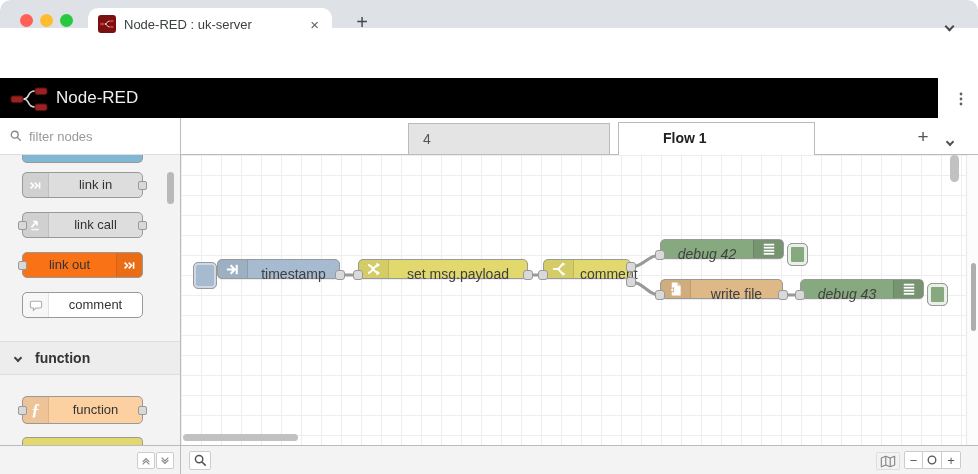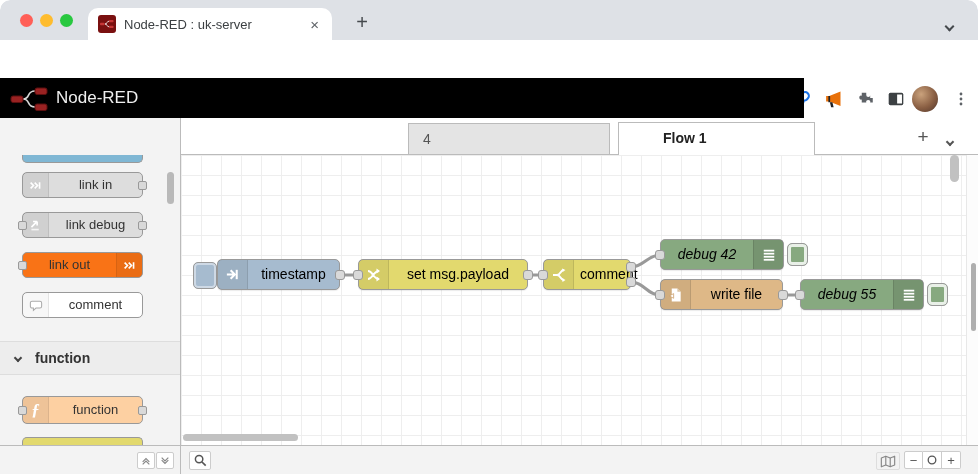--- a/index.html
+++ b/index.html
@@ -1,21 +1,21 @@
 <!DOCTYPE html>
 <html><head>
 <meta charset="utf-8">
 <style>
   * { margin:0; padding:0; box-sizing:border-box; }
   body { background:#fff; font-family:"Liberation Sans", sans-serif; }
   .window { position:relative; width:978px; height:474px; overflow:hidden;
             border-radius:10px 10px 0 0; background:#fff; }
 
   
-  .tabstrip { position:absolute; left:0; top:0; width:978px; height:40px;
+  .tabstrip { position:absolute; left:0; top:0; width:978px; height:28px;
               background:#dee1e6; border-radius:10px 10px 0 0; }
   .tl { position:absolute; top:14px; width:13px; height:13px; border-radius:50%; }
   .tl.red{ left:20px; background:#ff5f57; } .tl.yel{ left:40px; background:#febc2e; }
   .tl.grn{ left:60px; background:#28c840; }
   .chrome-tab { position:absolute; left:88px; top:8px; width:244px; height:32px;
                 background:#fff; border-radius:10px 10px 0 0; display:flex;
                 align-items:center; padding:0 10px; }
   .favicon { width:18px; height:18px; border-radius:3px; background:#7a1010;
              display:flex; align-items:center; justify-content:center; flex:none; }
   .tab-title { flex:1; margin-left:8px; font-size:13px; color:#3c4043; white-space:nowrap;
@@ -36,21 +36,21 @@
   .sec-label { font-size:13px; color:#5f6368; margin-left:6px; }
   .url-div { width:1px; height:16px; background:#d0d3d6; margin:0 10px; }
   .url-host { font-size:13px; color:#202124; }
   .url-path { font-size:13px; color:#5f6368; }
   .ticon { position:absolute; top:46px; width:26px; height:26px; display:flex;
            align-items:center; justify-content:center; }
   .avatar { position:absolute; left:912px; top:46px; width:26px; height:26px; border-radius:50%;
             background:radial-gradient(circle at 35% 32%, #caa27c 0%, #8a5f43 55%, #4e342a 100%); }
 
   
-  .nrheader { position:absolute; left:0; top:78px; width:804px; height:40px; background:#000; }
+  .nrheader { position:absolute; left:0; top:78px; width:938px; height:40px; background:#000; }
   .nr-logo { position:absolute; left:10px; top:7px; }
   .nr-title { position:absolute; left:56px; top:10px; color:#eee; font-size:17px; font-weight:500; }
   .deploy { position:absolute; left:773px; top:84px; width:133px; height:29px; background:#444;
             border-radius:2px; display:flex; align-items:center; color:#999; font-size:14px; }
   .deploy .dlabel { margin-left:8px; }
   .deploy .dchev { margin-left:14px; width:0; height:0; border-left:5px solid transparent;
                    border-right:5px solid transparent; border-top:5px solid #888; }
   .hamburger { position:absolute; left:934px; top:88px; width:28px; }
   .hamburger div { height:3.5px; background:#e4e4e4; margin-bottom:4px; border-radius:1px; }
 
@@ -99,22 +99,22 @@
                color:#555; text-align:center; line-height:22px; z-index:2; }
   .wtab-chev { position:absolute; left:766px; top:13px; z-index:2; }
   .wtab-chev .chev { border-color:#555; width:6px; height:6px; }
 
   
   .canvas { position:absolute; left:181px; top:155px; width:785px; height:290px; background:#fff;
             background-image:linear-gradient(#eee 1px, transparent 1px),
                              linear-gradient(90deg, #eee 1px, transparent 1px);
             background-size:20px 20px; }
   .wires { position:absolute; left:0; top:0; z-index:1; }
-  .fnode { position:absolute; height:31px; border:1px solid #999; border-radius:5px; display:flex;
-           font-size:14px; color:#000000; z-index:2; box-shadow:0 1px 1px rgba(0,0,0,0.08); }
+  .fnode { position:absolute; height:20px; border:1px solid #999; border-radius:5px; display:flex;
+           font-size:14px; color:#404040; z-index:2; box-shadow:0 1px 1px rgba(0,0,0,0.08); }
   .fnode .icon { width:30px; flex:none; background:rgba(0,0,0,0.06);
                  border-right:1px solid rgba(0,0,0,0.1); display:flex; align-items:center;
                  justify-content:center; }
   .fnode .icon.right { border-right:none; border-left:1px solid rgba(0,0,0,0.1);
                        background:rgba(0,0,0,0.12); }
   .fnode .flabel { flex:1; text-align:center; line-height:29px; white-space:nowrap;
                    padding:0 6px; }
   .fnode.debug .flabel { font-style:italic; }
   .sqbtn { position:absolute; border:1px solid #999; border-radius:5px; z-index:2; }
   .inject-btn { box-shadow:inset 0 0 0 2px rgba(255,255,255,0.45); }
@@ -273,20 +273,27 @@
       <span class="dchev"></span>
     </div>
     <div class="hamburger">
       <div></div>
         <div></div>
         <div></div>
     </div>
   </div>
 
   <div class="palette">
+    <div class="filterbox">
+      <svg width="12" height="12" viewBox="0 0 14 14">
+        <circle cx="5.5" cy="5.5" r="4" fill="none" stroke="#888" stroke-width="1.6"></circle>
+        <path d="M8.6 8.6 12.5 12.5" stroke="#888" stroke-width="1.6"></path>
+      </svg>
+      <input class="filter-input" placeholder="filter nodes" style="">
+    </div>
     <div class="pbody">
       <div class="partial-top" style="background-color: rgb(127, 183, 212);"></div>
 
       <div class="pnode" style="top: 17px; background-color: rgb(221, 221, 221);">
         <div class="picon">
           <svg width="13" height="13" viewBox="0 0 16 16">
               <path d="M2 4.5 5.5 8 2 11.5M7 4.5 10.5 8 7 11.5" fill="none" stroke="#fff" stroke-width="2"></path>
               <path d="M13 4v8" stroke="#fff" stroke-width="2"></path>
             </svg>
         </div>
@@ -294,21 +301,21 @@
         <div class="pport r"></div>
       </div>
 
       <div class="pnode" style="top: 57px; background-color: rgb(221, 221, 221);">
         <div class="picon">
           <svg width="13" height="13" viewBox="0 0 16 16">
               <path d="M3 10 10 3M10 3h-5M10 3v5" fill="none" stroke="#fff" stroke-width="2"></path>
               <path d="M3 13h9" stroke="#fff" stroke-width="2" opacity="0.8"></path>
             </svg>
         </div>
-        <div class="plabel">link debug</div>
+        <div class="plabel">link call</div>
         <div class="pport l"></div>
         <div class="pport r"></div>
       </div>
 
       <div class="pnode" style="top: 97px; background-color: #f97316;">
         <div class="plabel">link out</div>
         <div class="picon r">
           <svg width="13" height="13" viewBox="0 0 16 16">
               <path d="M2 4.5 5.5 8 2 11.5M7 4.5 10.5 8 7 11.5" fill="none" stroke="#fff" stroke-width="2"></path>
               <path d="M13 4v8" stroke="#fff" stroke-width="2"></path>
@@ -423,21 +430,21 @@
             <path d="M10 1.5 13.5 5H10z" fill="#d8c3a5"></path>
             <path d="M1.5 9.5 6 7v5z" fill="#fff" stroke="#c89b66" stroke-width="0.8"></path>
           </svg>
       </div>
       <div class="flabel">write file</div>
     </div>
     <div class="port" style="left:474px;top:135px;"></div>
     <div class="port" style="left:597px;top:135px;"></div>
 
     <div class="fnode debug" style="left: 619px; top: 124px; width: 124px; background-color: rgb(135, 169, 128);">
-      <div class="flabel">debug 55</div>
+      <div class="flabel">debug 43</div>
       <div class="icon right">
         <svg width="14" height="14" viewBox="0 0 16 16">
             <rect x="2" y="2" width="12" height="2" fill="#fff"></rect>
             <rect x="2" y="5.5" width="12" height="2" fill="#fff"></rect>
             <rect x="2" y="9" width="12" height="2" fill="#fff"></rect>
             <rect x="2" y="12.5" width="12" height="2" fill="#fff"></rect>
           </svg>
       </div>
     </div>
     <div class="port" style="left:614px;top:135px;"></div>

